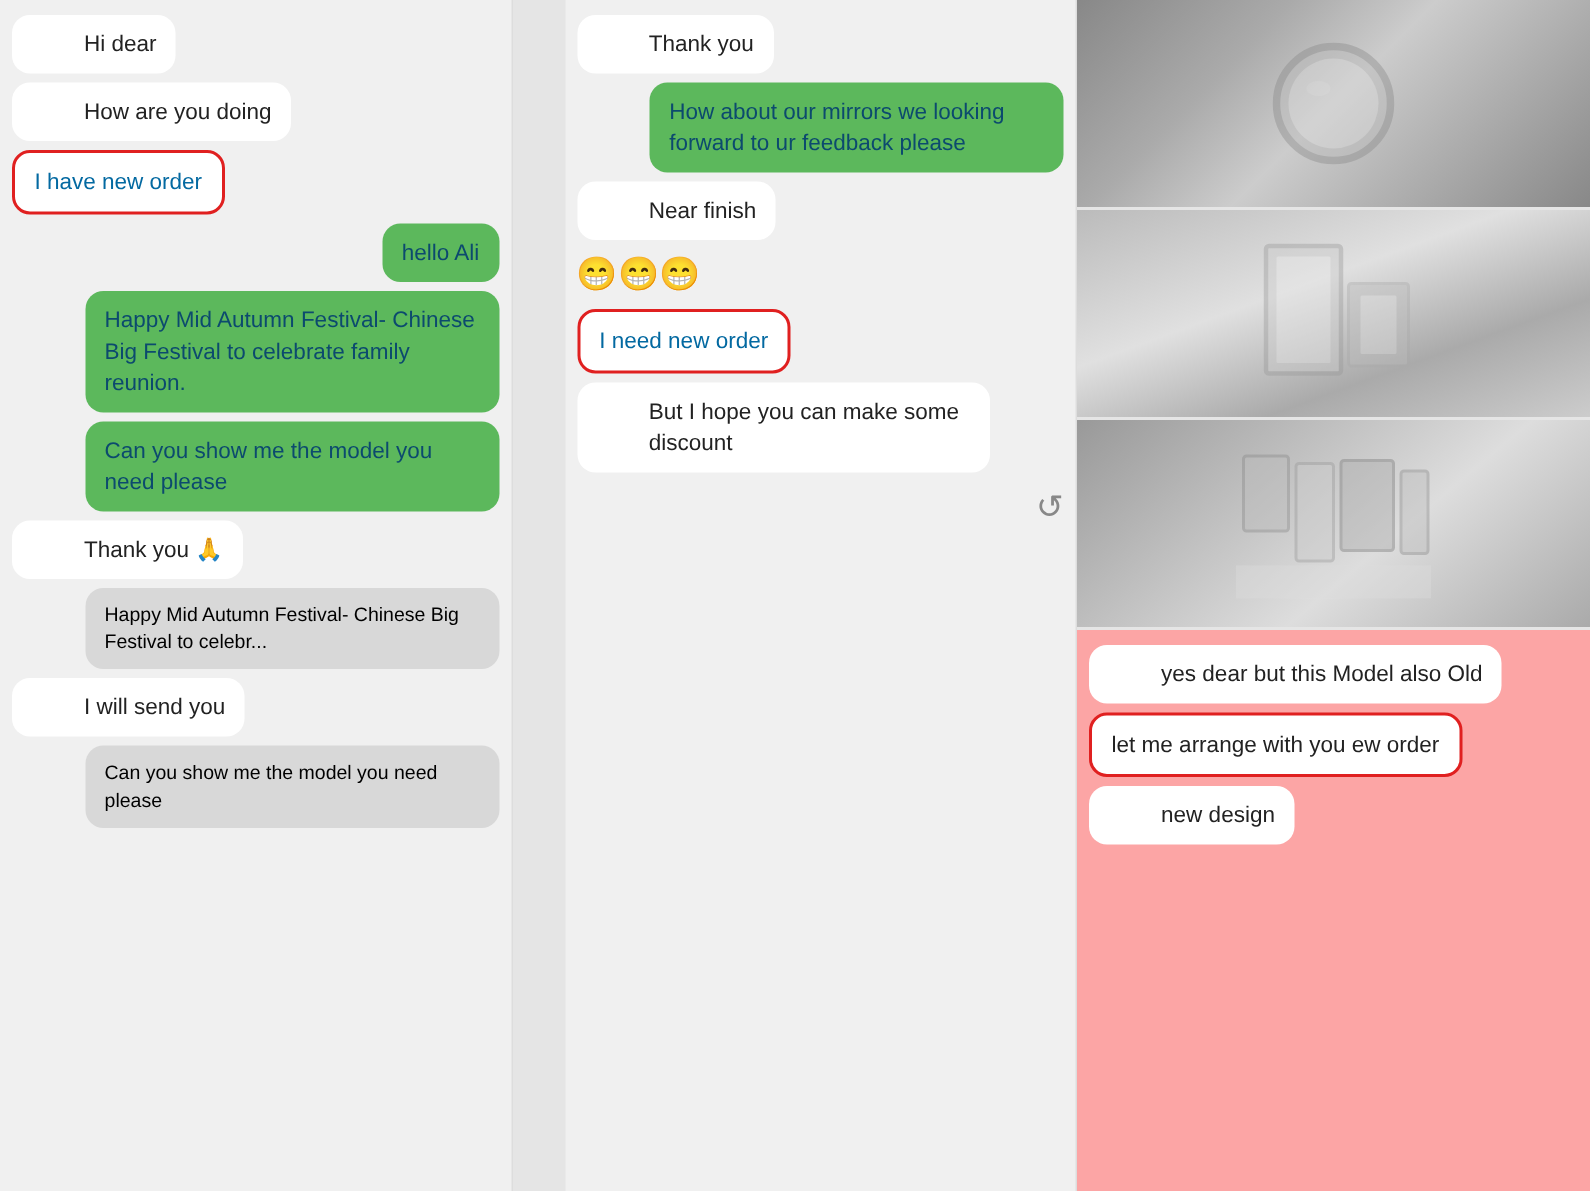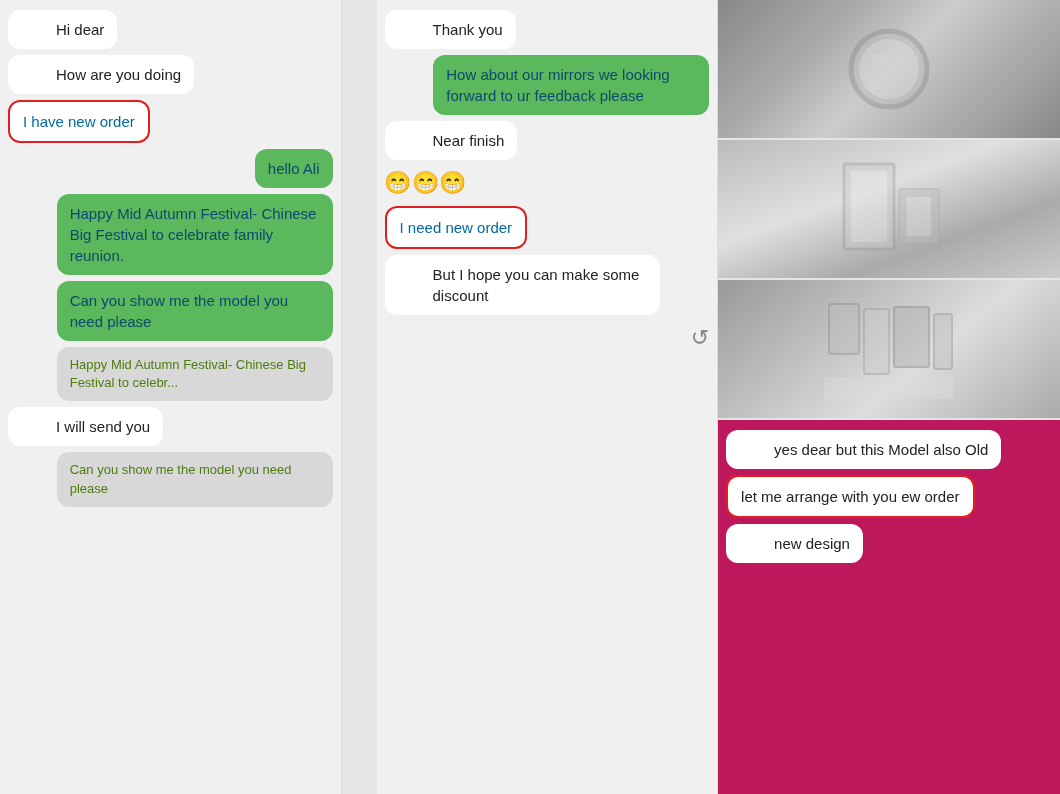--- a/index.html
+++ b/index.html
@@ -46,21 +46,21 @@
     }
 
     .bubble.sent {
       background: #5cb85c;
       color: #0c4a6e;
       align-self: flex-end;
     }
 
     .bubble.gray-sent {
       background: #d8d8d8;
-      color: #4d7c0f;
+      color: #000000;
       align-self: flex-end;
       font-size: 13px;
     }
 
     .bubble.highlighted {
       background: #fff;
       color: #0369a1;
       align-self: flex-start;
       border: 2.5px solid #e02020;
     }
@@ -170,20 +170,23 @@
   <div class="msg-row">
     <div class="bubble sent" style="align-self:flex-end">hello Ali</div>
   </div>
   <div class="msg-row">
     <div class="bubble sent">Happy Mid Autumn Festival- Chinese Big Festival to celebrate family reunion.</div>
   </div>
   <div class="msg-row">
     <div class="bubble sent">Can you show me the model you need please</div>
   </div>
   <div class="msg-row">
+    <div class="bubble received">Thank you 🙏</div>
+  </div>
+  <div class="msg-row">
     <div class="bubble gray-sent">Happy Mid Autumn Festival- Chinese Big Festival to celebr...</div>
   </div>
   <div class="msg-row">
     <div class="bubble received">I will send you</div>
   </div>
   <div class="msg-row">
     <div class="bubble gray-sent">Can you show me the model you need please</div>
   </div>
 </div>
 
@@ -204,21 +207,21 @@
     <div class="bubble highlighted">I need new order</div>
   </div>
   <div class="msg-row">
     <div class="bubble received">But I hope you can make some discount</div>
   </div>
   <div class="msg-row">
     <div class="scroll-icon">↺</div>
   </div>
 </div>
 
-<div class="col3" style="width:354px; height:794px; background:#be185d; display:flex; flex-direction:column;">
+<div class="col3" style="width:354px; height:794px; background:#fca5a5; display:flex; flex-direction:column;">
 
   <div class="col3-photos">
 
     <div class="photo-placeholder photo1" style="position:relative; overflow:hidden;">
       <svg width="120" height="90" viewBox="0 0 120 90">
 
         <circle cx="60" cy="45" r="38" fill="#bbb" stroke="#888" stroke-width="5"></circle>
         <circle cx="60" cy="45" r="30" fill="#ddd"></circle>
         <ellipse cx="50" cy="35" rx="8" ry="5" fill="#eee" opacity="0.6"></ellipse>
       </svg>

